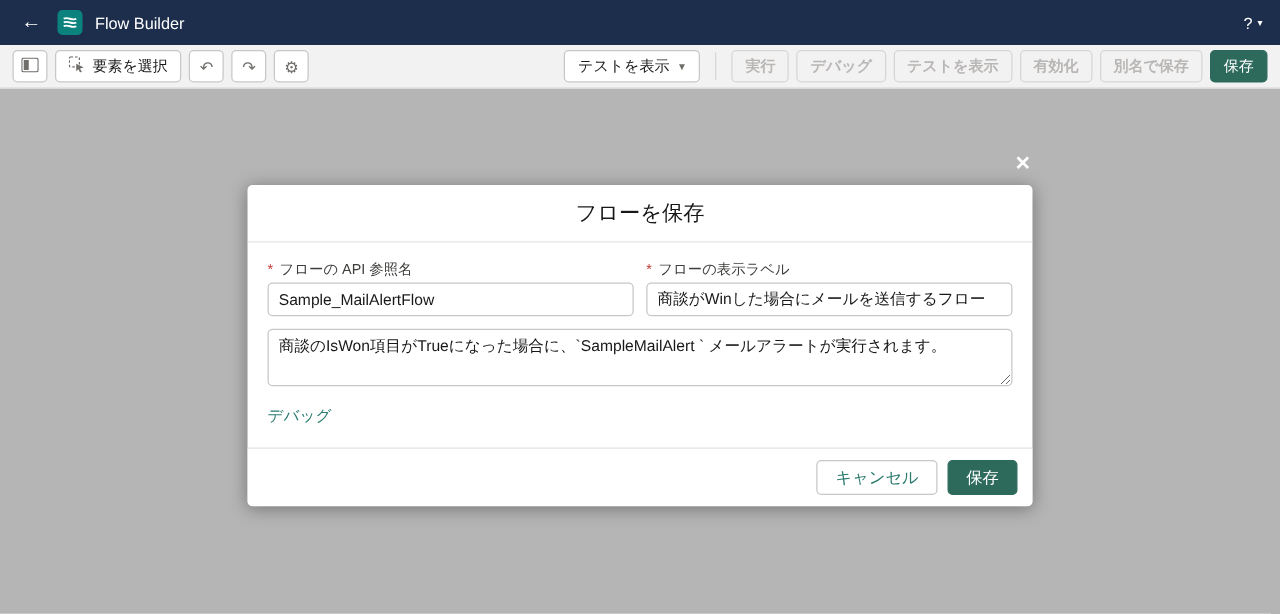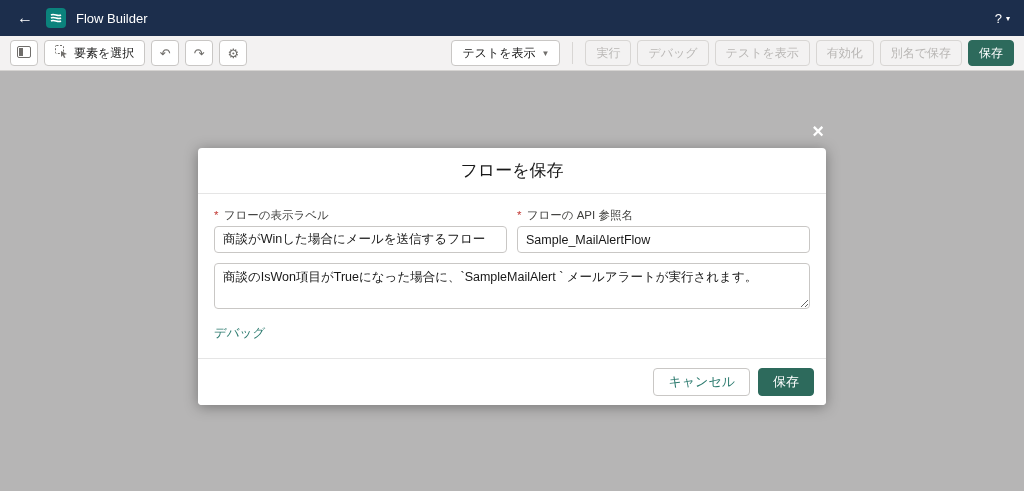--- a/index.html
+++ b/index.html
@@ -33,21 +33,21 @@
     display:flex; align-items:center; justify-content:space-between;
     padding:0 10px; position:relative; z-index:40;
   }
   .tgroup { display:flex; align-items:center; gap:6px; }
   .tbtn {
     height:26px; border:1px solid #c9c7c5; background:#fff; border-radius:4px;
     font-size:12px; color:#181818; display:inline-flex; align-items:center;
     gap:6px; padding:0 10px; cursor:pointer; font-family:inherit; white-space:nowrap;
   }
   .tbtn.icon-only { width:28px; padding:0; justify-content:center; color:#706e6b; font-size:13px; }
-  .tbtn.disabled { background:transparent; border-color:#d8d6d4; color:#b9b7b5; cursor:default; }
+  .tbtn.disabled { background:transparent; border-color:#d8d6d4; color:#b9b7b5; cursor:default;font-weight:bold; }
   .tbtn.brand { background:var(--brand,#2d6a5c); border-color:var(--brand,#2d6a5c); color:#fff; }
   .tbtn .caret { font-size:8px; color:#706e6b; }
   .tdivider { width:1px; height:22px; background:#d8d6d4; margin:0 6px; }
 
   
   .canvas { position:absolute; left:0; top:72px; right:0; bottom:0; background:#f3f2f2; z-index:1; }
   .node-circle {
     position:absolute; left:494px; top:88px; width:32px; height:32px; border-radius:50%;
     background:var(--teal,#0b827c); color:#fff; border:none; cursor:pointer;
     display:flex; align-items:center; justify-content:center; font-size:11px; padding-left:2px;
@@ -185,30 +185,30 @@
   <button class="modal-close">
     <span>×</span>
   </button>
   <div class="modal">
     <div class="modal-header">フローを保存</div>
     <div class="modal-body">
       <div class="two-col">
         <div class="field">
           <label>
             <span class="req">*</span>
-            <span>フローの表示ラベル</span>
+            <span>フローの API 参照名</span>
           </label>
-          <input type="text" value="商談がWinした場合にメールを送信するフロー" style="">
+          <input type="text" value="Sample_MailAlertFlow" style="">
         </div>
         <div class="field">
           <label>
             <span class="req">*</span>
-            <span>フローの API 参照名</span>
+            <span>フローの表示ラベル</span>
           </label>
-          <input type="text" value="Sample_MailAlertFlow" style="">
+          <input type="text" value="商談がWinした場合にメールを送信するフロー" style="">
         </div>
       </div>
       <div class="field">
         <textarea style="">商談のIsWon項目がTrueになった場合に、`SampleMailAlert ` メールアラートが実行されます。</textarea>
       </div>
       <a class="details-link">デバッグ</a>
     </div>
     <div class="modal-footer">
       <button class="btn">キャンセル</button>
       <button class="btn brand">保存</button>

